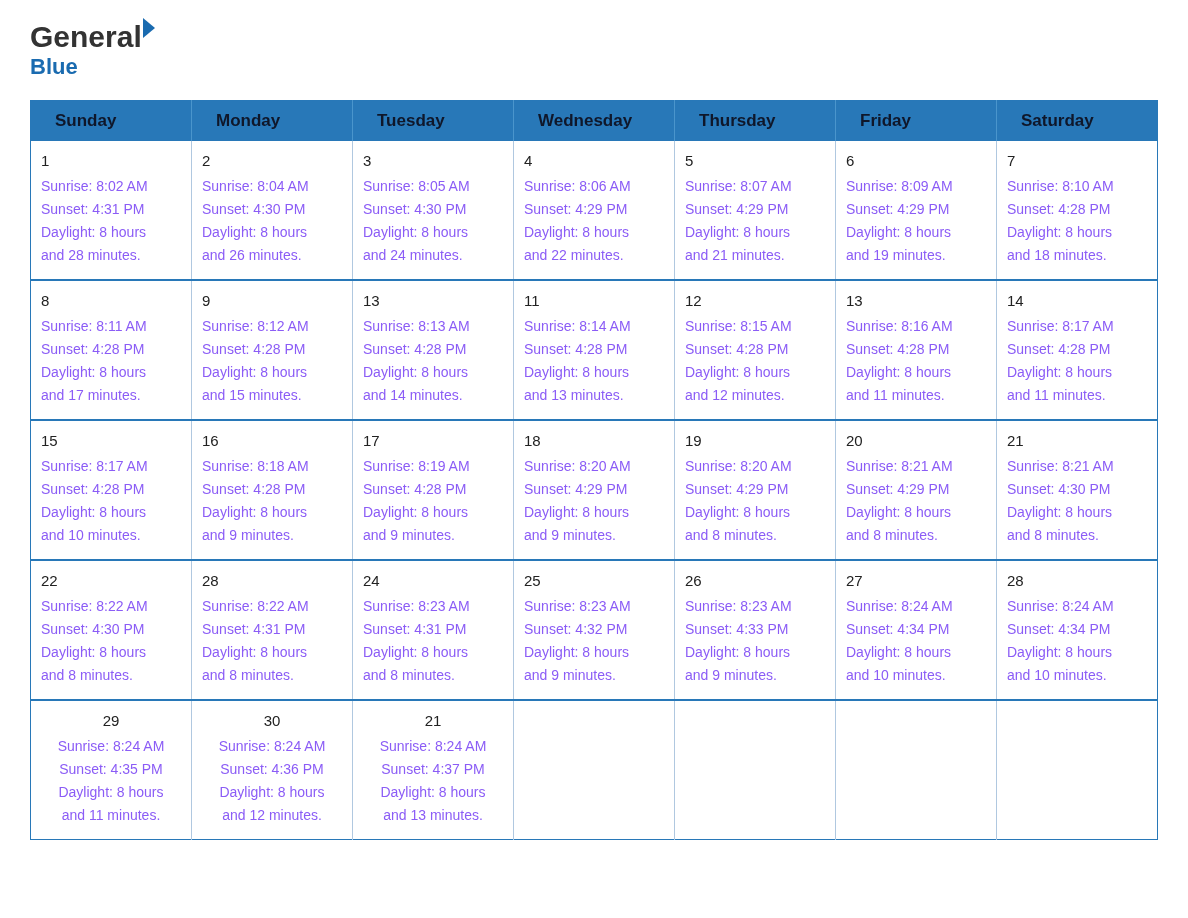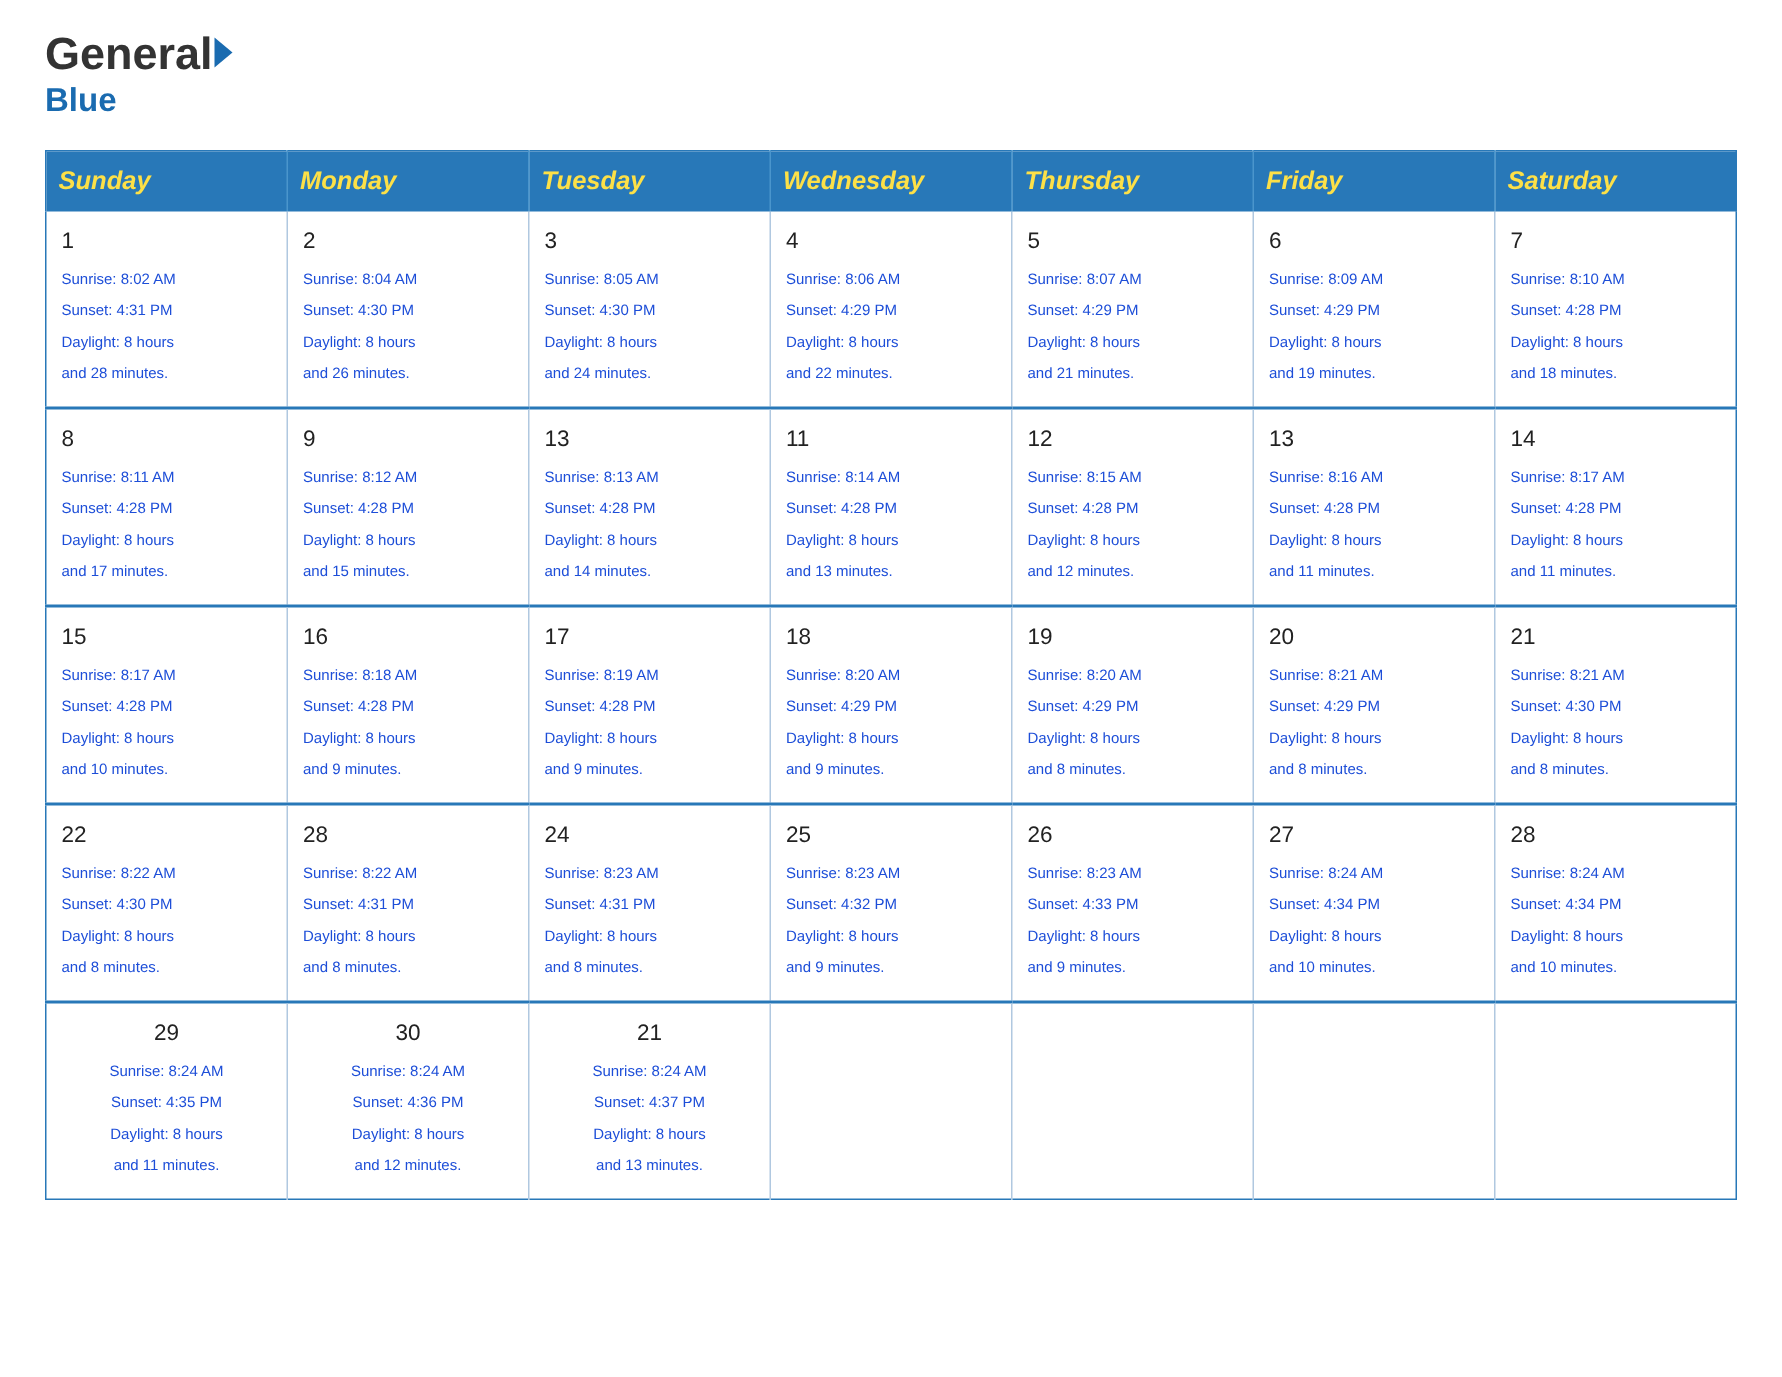--- a/index.html
+++ b/index.html
@@ -35,27 +35,26 @@
       color: #555;
       margin-top: 4px;
     }
     .calendar {
       width: 100%;
       border-collapse: collapse;
       border: 1.5px solid #2878b8;
     }
     .calendar thead tr th {
       background: #2878b8;
-      color: #fde047;
+      color: #0f172a;
       font-size: 17px;
       font-weight: bold;
-      padding: 10px 8px;
+      padding: 10px 24px;
       text-align: left;
       border-right: 1px solid #4a95cc;
-      font-style: italic;
     }
     .calendar thead tr th:last-child {
       border-right: none;
     }
     .calendar tbody tr td {
       vertical-align: top;
       padding: 8px 10px 12px 10px;
       border-right: 1px solid #b0c8e0;
       border-bottom: 2px solid #2878b8;
       width: calc(100% / 7);
@@ -72,31 +71,31 @@
       text-align: center;
     }
     .day-number {
       font-size: 15px;
       font-weight: normal;
       color: #222;
       display: block;
       margin-bottom: 3px;
     }
     .day-info {
-      font-size: 10px;
-      color: #1d4ed8;
+      font-size: 14px;
+      color: #8b5cf6;
       line-height: 1.6;
     }
     .empty-cell {
       background: #fff;
     }
     
     .logo-icon-wrap {
       display: flex;
-      align-items: center;
+      align-items: flex-start;
       gap: 0;
     }
     .logo-g {
       font-size: 30px;
       font-weight: bold;
       color: #333;
     }
     .logo-b {
       font-size: 22px;
       font-weight: bold;

